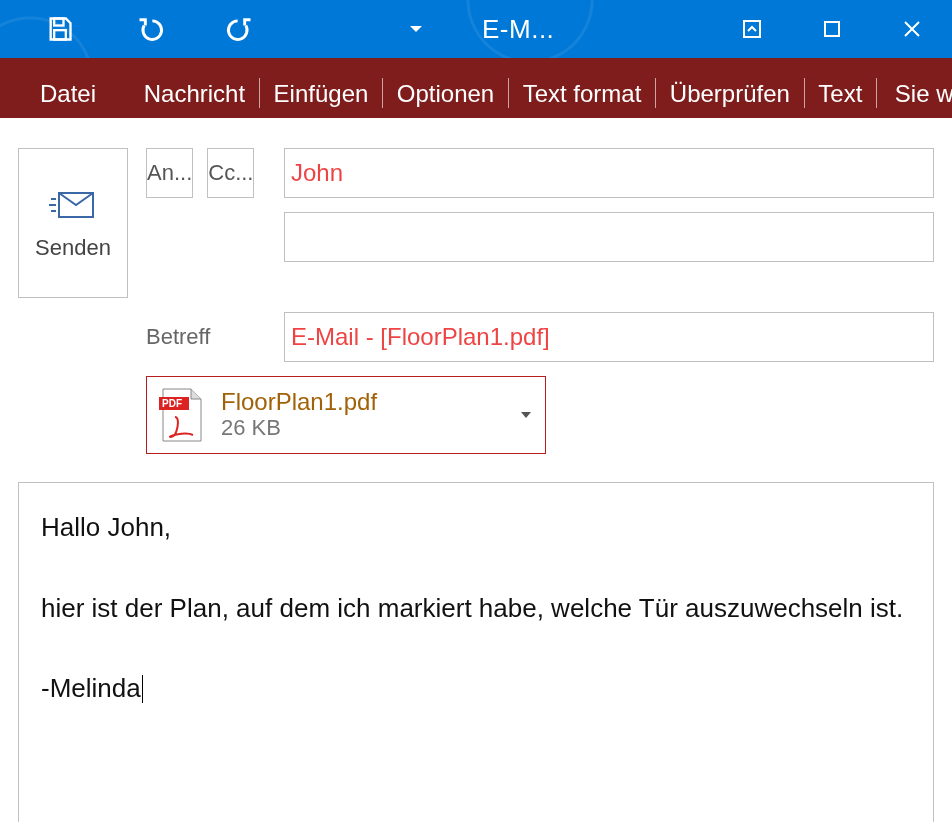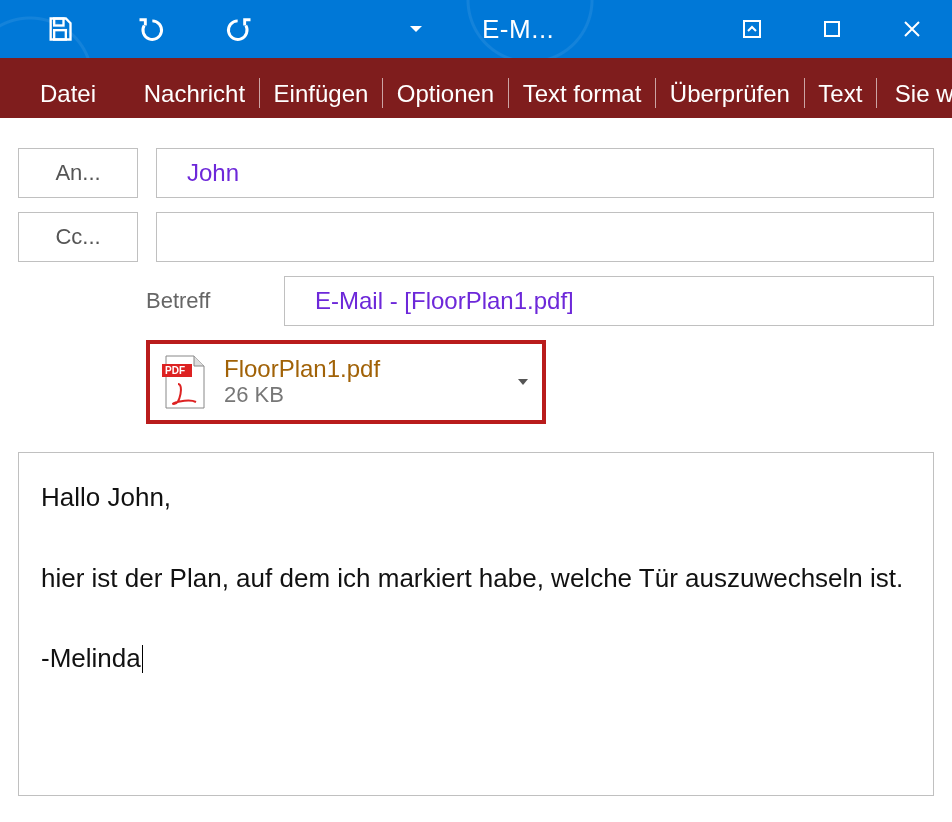--- a/index.html
+++ b/index.html
@@ -61,49 +61,49 @@
     flex-direction:column;
     align-items:center;
     justify-content:center;
     gap:14px;
     padding: 20px 0 16px 0;
     cursor:pointer;
     height: 150px;
   }
   .send-cell .env { width:48px; height:32px; }
   .send-cell .lbl { font-size:22px; color:#444; }
-  .fields-col { flex:0 0 120px; display:flex; flex-direction:column; gap:14px; }
+  .fields-col { flex:0 0 120px; display:flex; flex-direction:row; gap:14px; }
   .fields-col .fbtn {
     height: 50px;
     border:1px solid #c0c0c0;
     display:flex; align-items:center; justify-content:center;
     font-size:22px; color:#555; cursor:pointer;
   }
   .inputs-col { flex:1; display:flex; flex-direction:column; gap:14px; }
   .txt-input {
     height:50px;
     border:1px solid #c0c0c0;
-    padding: 0 30px;
+    padding: 0 6px;
     font-size:24px;
-    color:#6d28d9;
+    color:#ef4444;
     outline:none;
     width:100%;
     background:#fff;
   }
 
   .row2 { display:flex; gap:18px; margin-top:14px; align-items:flex-start; }
   .spacer110 { width:110px; }
   .lbl-cell { flex:0 0 120px; height:50px; display:flex; align-items:center; font-size:22px; color:#666; }
 
   .attach-chip {
     display:flex;
     align-items:center;
     gap:14px;
     width: 400px;
-    border:4px solid #b91c1c;
+    border:1px solid #b91c1c;
     padding:10px 14px 10px 10px;
     cursor:pointer;
   }
   .attach-chip .pdf-ico { width:50px; height:56px; position:relative; }
   .attach-chip .name { font-size:24px; color:#a16207; line-height:1.1; }
   .attach-chip .size { font-size:22px; color:#777; }
   .attach-chip .drop { margin-left:auto; width:0;height:0;border-left:5px solid transparent;border-right:5px solid transparent;border-top:6px solid #555; }
 
   
   .body-area {
@@ -200,20 +200,28 @@
       <path d="M12 3a6 6 0 0 0-4 10v3h8v-3a6 6 0 0 0-4-10z" fill="none" stroke="#fff" stroke-width="2"></path>
       <path d="M10 20h4" stroke="#fff" stroke-width="2"></path>
     </svg>
     <span>Sie wüns</span>
   </div>
 </div>
 
 <div class="compose-wrap">
 
   <div class="header-grid">
+    <div class="send-cell">
+      <svg class="env" viewBox="0 0 48 32">
+        <rect x="10" y="4" width="34" height="24" fill="#fff" stroke="#3a67a6" stroke-width="2"></rect>
+        <path d="M10 4l17 12 17-12" fill="none" stroke="#3a67a6" stroke-width="2"></path>
+        <path d="M2 10h5M0 16h7M2 22h5" stroke="#3a67a6" stroke-width="2"></path>
+      </svg>
+      <div class="lbl">Senden</div>
+    </div>
 
     <div class="fields-col">
       <div class="fbtn">An...</div>
       <div class="fbtn">Cc...</div>
     </div>
 
     <div class="inputs-col">
       <input class="txt-input" value="John" style="">
       <input class="txt-input" value="" style="">
     </div>

